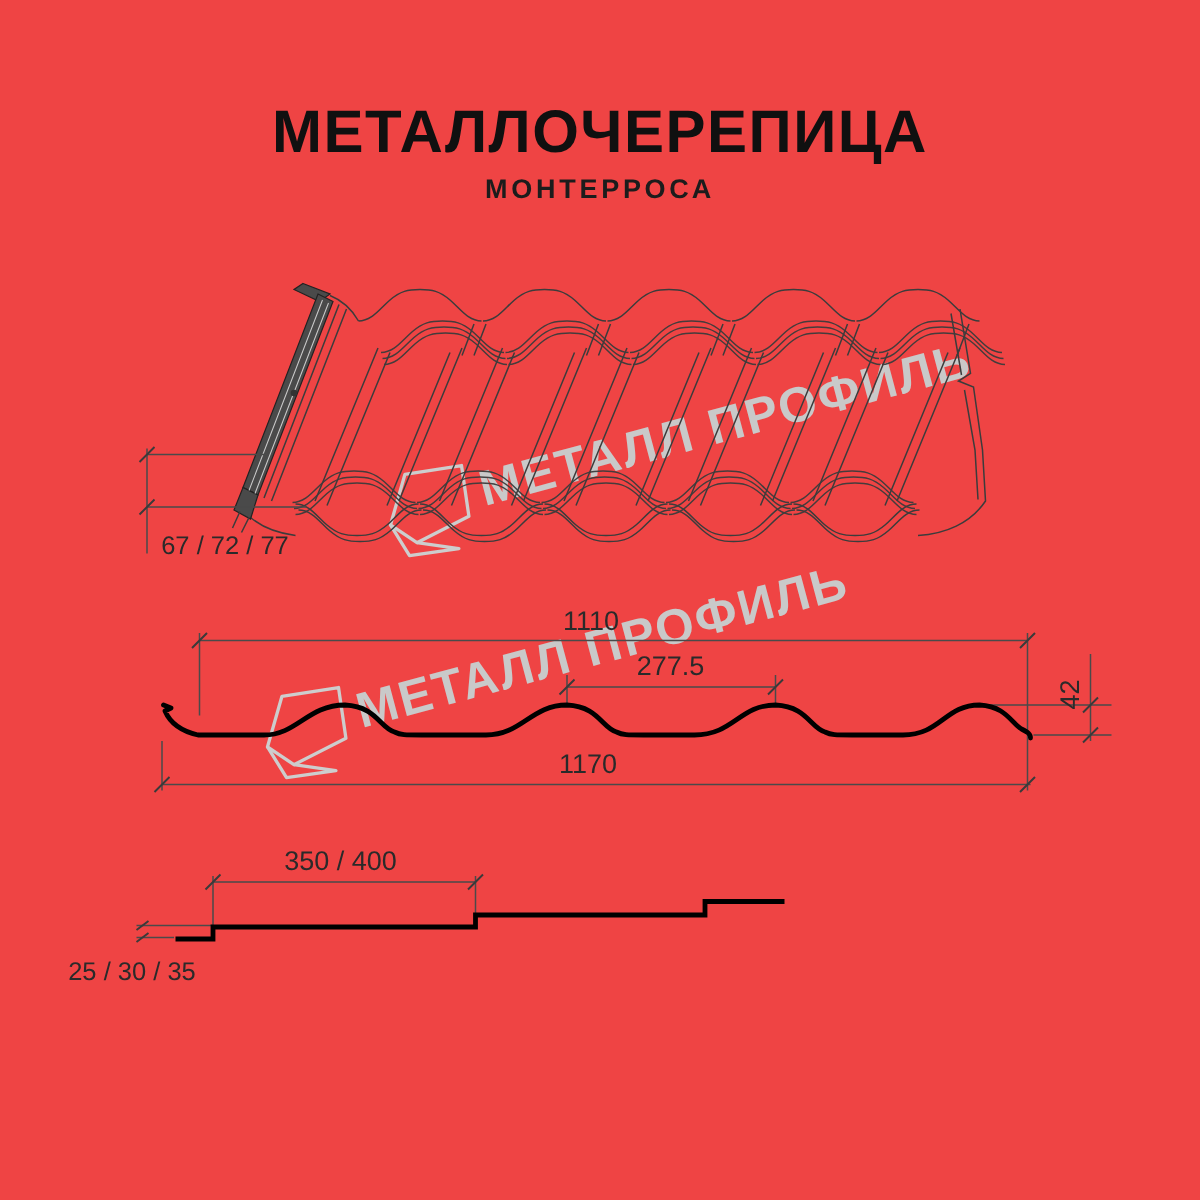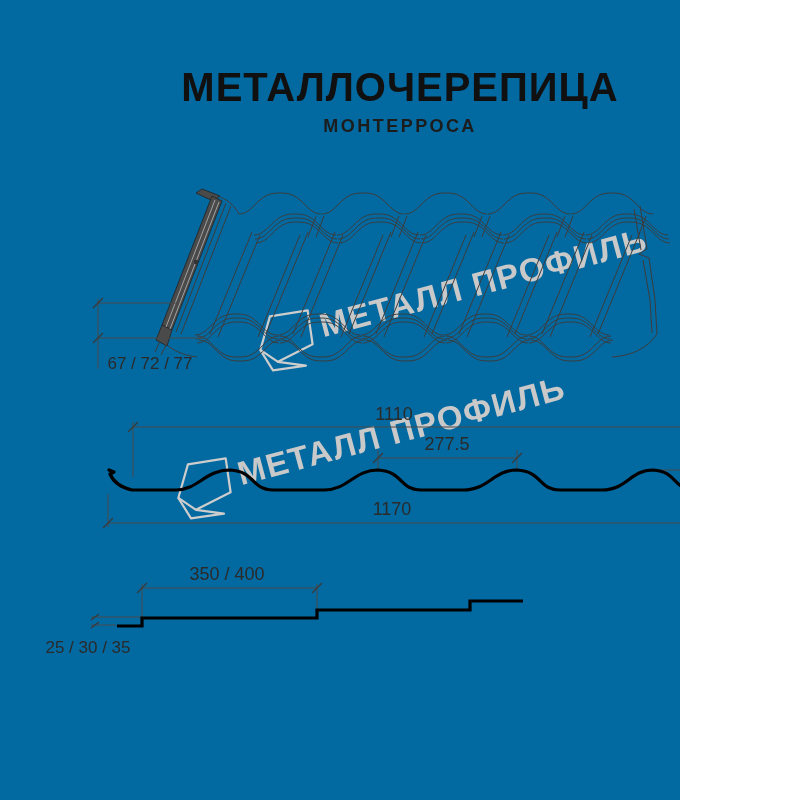--- a/index.html
+++ b/index.html
@@ -1,16 +1,16 @@
 <!DOCTYPE html>
 <html><head>
 <meta charset="utf-8">
 <style>
   html,body{margin:0;padding:0;background:#ffffff;}
-  .page{position:relative;width:680px;height:800px;background:#0369a1;overflow:hidden;
+  .page{position:relative;width:800px;height:800px;background:#ef4444;overflow:hidden;
         font-family:"Liberation Sans",sans-serif;}
   svg{position:absolute;left:0;top:0;}
   text{font-family:"Liberation Sans",sans-serif;}
   .title-txt{font-size:40px;font-weight:800;fill:#101010;letter-spacing:1px;}
   .subtitle-txt{font-size:18px;font-weight:600;fill:#1c1c1c;letter-spacing:2.5px;}
   .dim-txt{font-size:18px;fill:#2a2a2a;}
   .dim-txt-sm{font-size:17px;fill:#2a2a2a;}
   .wm-txt{font-size:33px;font-weight:700;fill:#c9c9c9;letter-spacing:1.5px;}
   .thin{stroke:#3c3c3c;stroke-width:1;fill:none;}
   .dimline{stroke:#4a4a4a;stroke-width:1;fill:none;}

